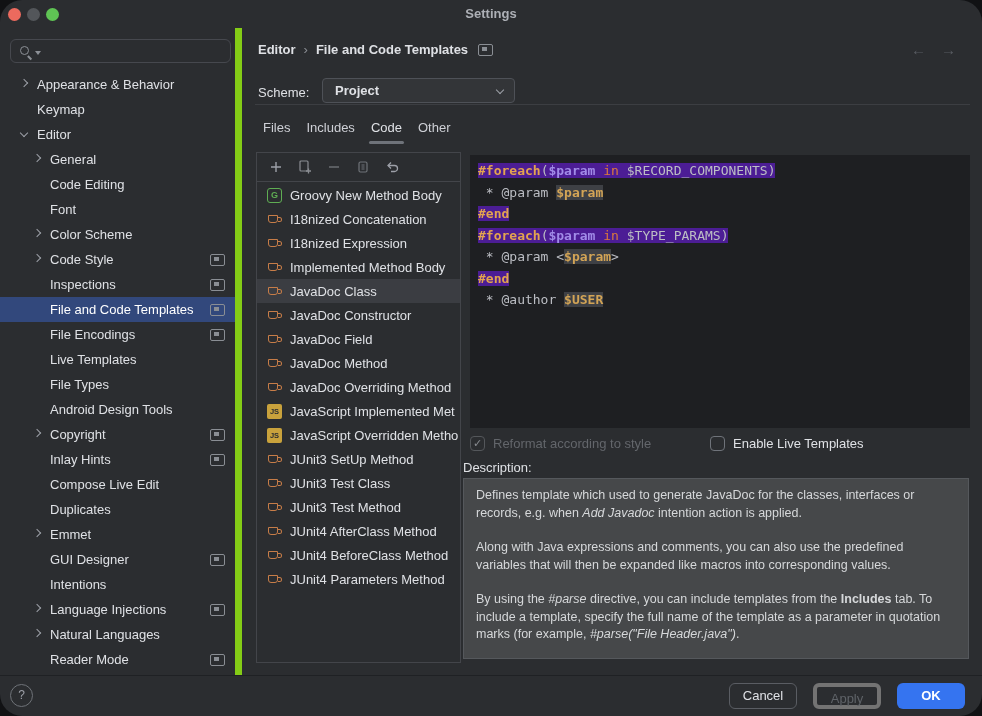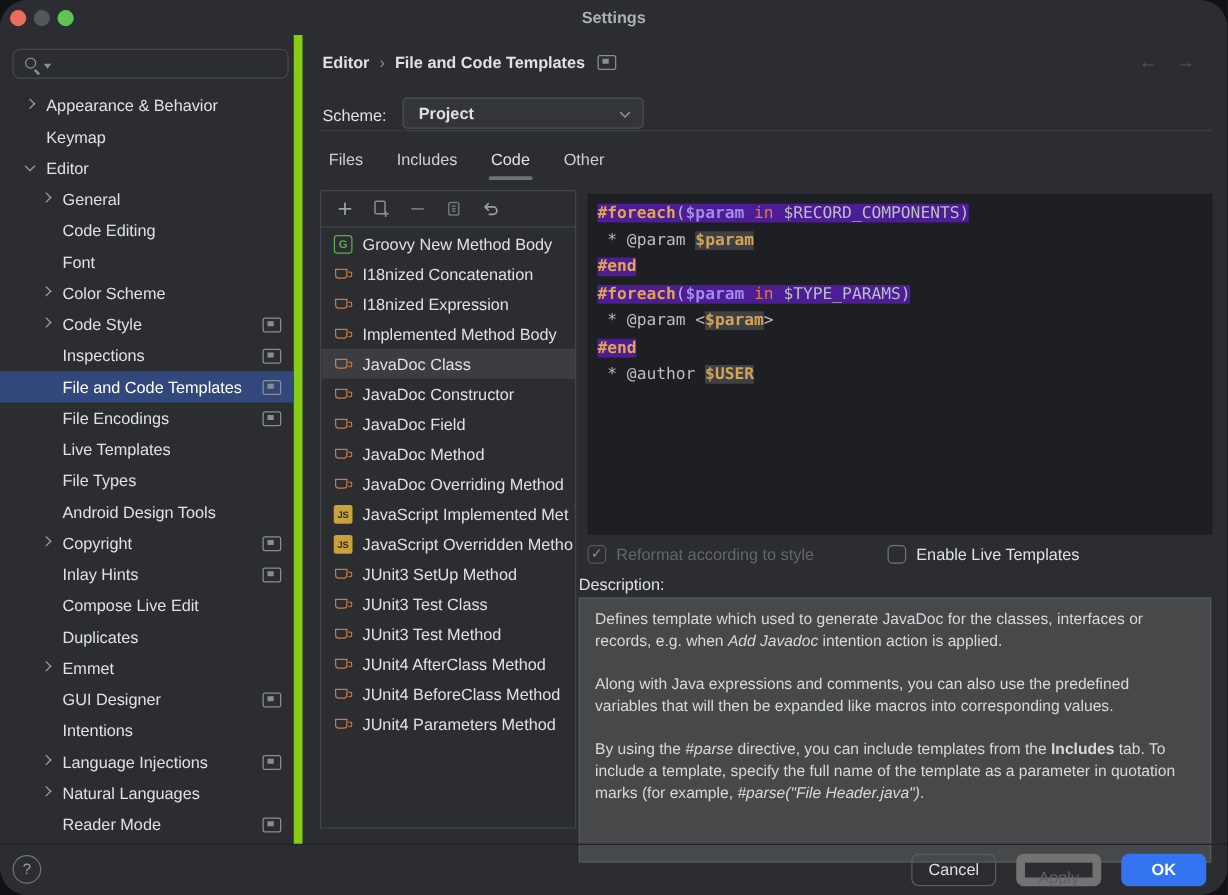--- a/index.html
+++ b/index.html
@@ -30,36 +30,36 @@
   .chev-r::before{content:"";display:block;width:5px;height:5px;border-right:1.4px solid #9DA0A8;border-bottom:1.4px solid #9DA0A8;transform:rotate(-45deg);}
   .chev-d::before{content:"";display:block;width:5px;height:5px;border-right:1.4px solid #9DA0A8;border-bottom:1.4px solid #9DA0A8;transform:rotate(45deg);}
   .screen{margin-left:auto;margin-right:10px;width:13px;height:10px;border:1px solid #8A8E94;border-radius:2px;position:relative;flex:none;}
   .screen::after{content:"";position:absolute;left:3px;top:2px;width:5px;height:4px;background:#8A8E94;}
   
   .footer{position:absolute;left:0;right:0;bottom:0;height:40px;border-top:1px solid #1F2124;}
   .help{position:absolute;left:10px;top:8px;width:21px;height:21px;border:1px solid #6F7378;border-radius:50%;
         color:#9DA0A8;text-align:center;line-height:21px;font-size:12px;}
   .btn{position:absolute;top:7px;height:26px;width:68px;border-radius:6px;text-align:center;line-height:24px;box-sizing:border-box;}
   .btn.cancel{left:729px;border:1px solid #5A5D63;color:#DFE1E5;}
-  .btn.apply{left:813px;border:7px solid #737373;color:#5F6368;}
+  .btn.apply{left:813px;border:4px solid #737373;color:#5F6368;}
   .btn.ok{left:897px;background:#3574F0;color:#FFFFFF;font-weight:bold;line-height:26px;}
   
   .main{position:absolute;left:243px;top:28px;right:0;bottom:40px;}
   .crumbs{position:absolute;left:15px;top:14px;font-weight:bold;display:flex;align-items:center;gap:8px;}
   .crumb-sep{color:#898C92;font-weight:normal;}
   .crumbs .screen{margin-left:2px;}
   .nav-arrow{position:absolute;top:13px;font-size:15px;color:#595C62;}
   .nav-arrow.back{left:668px;}
   .nav-arrow.fwd{left:698px;}
   .scheme-label{position:absolute;left:15px;top:57px;}
   .combo{position:absolute;left:79px;top:50px;width:193px;height:25px;background:#333538;border:1px solid #4E5157;
          border-radius:4px;box-sizing:border-box;line-height:23px;padding-left:12px;font-weight:bold;}
   .combo .chev{position:absolute;right:11px;top:8px;}
   .sep-line{position:absolute;left:12px;right:12px;top:76px;height:1px;background:#3C3E42;}
-  .tabs{position:absolute;left:20px;top:92px;display:flex;gap:27px;}
+  .tabs{position:absolute;left:20px;top:92px;display:flex;gap:16px;}
   .tab{color:#CED0D6;padding-bottom:9px;position:relative;}
   .tab.selected{color:#DFE1E5;}
   .tab.selected::after{content:"";position:absolute;left:-2px;right:-2px;bottom:0;height:3px;background:#6F737A;border-radius:2px;}
   
   .tlist{position:absolute;left:13px;top:124px;width:205px;height:511px;border:1px solid #43454A;box-sizing:border-box;overflow:hidden;}
   .ltoolbar{height:29px;border-bottom:1px solid #43454A;display:flex;align-items:center;gap:13px;padding-left:11px;box-sizing:border-box;}
   .ltoolbar svg{display:block;}
   .lrows{position:absolute;left:0;right:0;top:30px;bottom:0;}
   .lrow{height:24px;display:flex;align-items:center;gap:8px;padding-left:10px;white-space:nowrap;overflow:hidden;}
   .lrow.selected{background:#3B3D42;}
@@ -82,21 +82,21 @@
   
   .optrow{position:absolute;top:408px;left:227px;right:12px;height:22px;}
   .opt{position:absolute;display:flex;align-items:center;gap:8px;}
   .opt.reformat{left:0;color:#63666B;}
   .opt.live{left:240px;color:#DFE1E5;}
   .cbx{width:15px;height:15px;border:1px solid #6F737A;border-radius:4px;box-sizing:border-box;flex:none;
        text-align:center;line-height:13px;font-size:11px;}
   .cbx.dis{border-color:#54575B;color:#8A8D92;}
   
   .desc-label{position:absolute;left:220px;top:432px;color:#DFE1E5;}
-  .descpanel{position:absolute;left:220px;top:450px;right:13px;height:212px;background:#46484A;border:1px solid #55585C;
+  .descpanel{position:absolute;left:220px;top:450px;right:13px;height:181px;background:#46484A;border:1px solid #55585C;
              box-sizing:border-box;padding:8px 12px;font-size:12.5px;line-height:17.5px;color:#D6D8DA;overflow:hidden;}
   .para{margin-bottom:17px;}
   .para:last-child{margin-bottom:0;}
 </style>
 </head>
 <body>
 
 <div class="window">
 
   <div class="titlebar">

